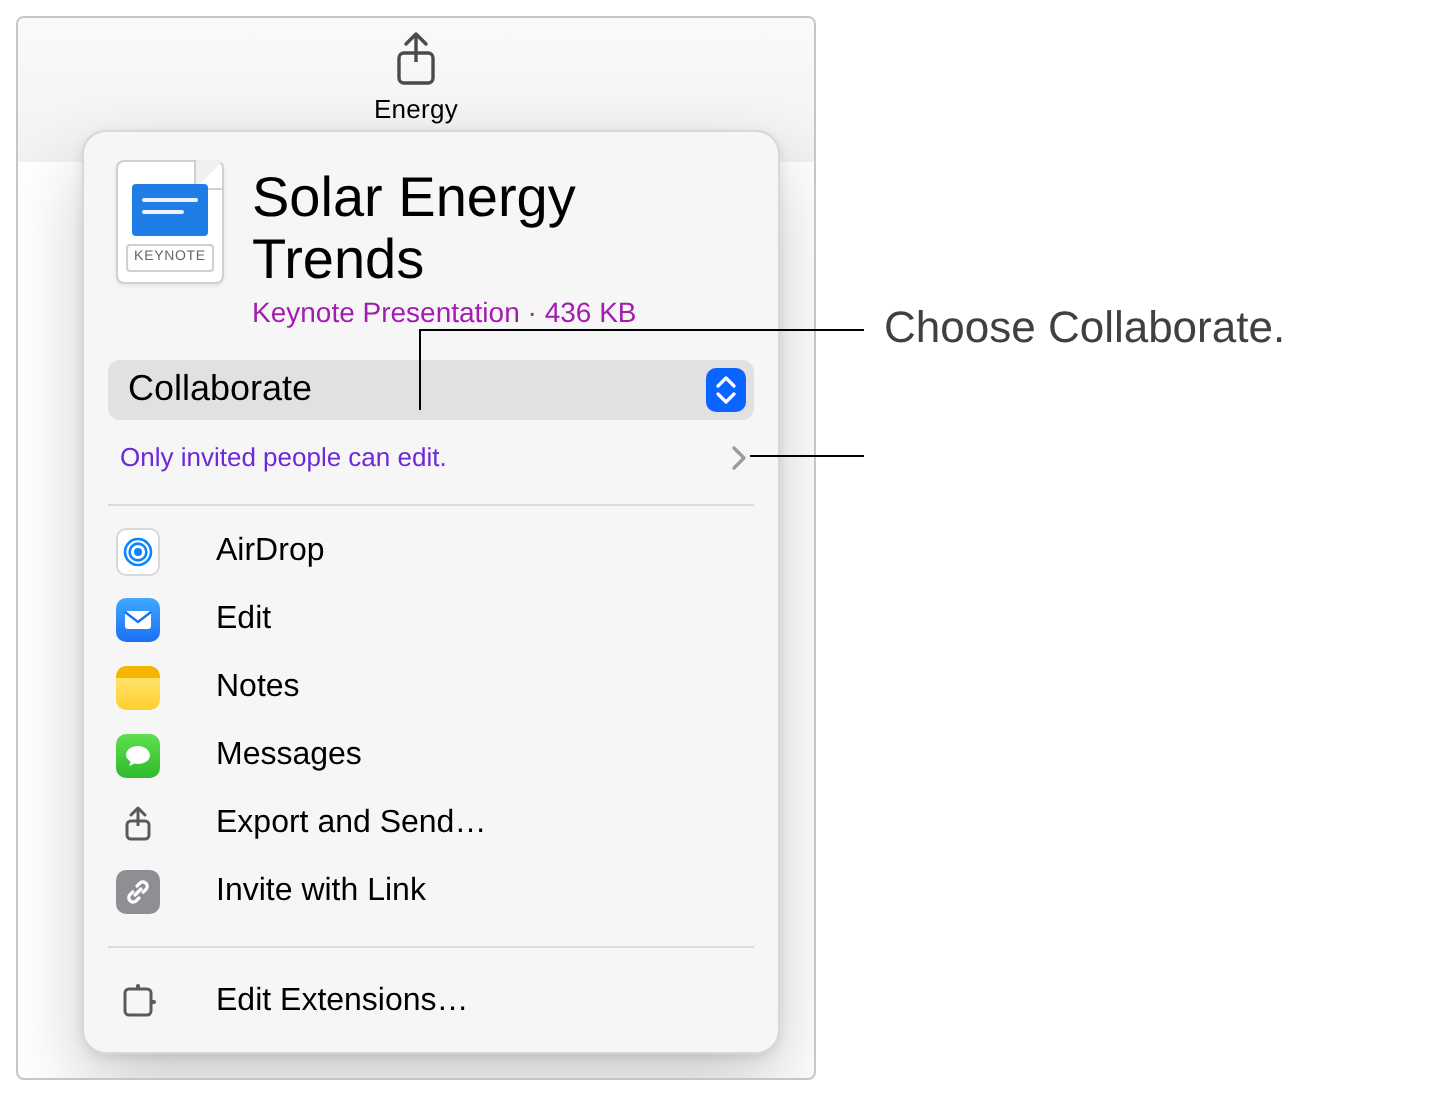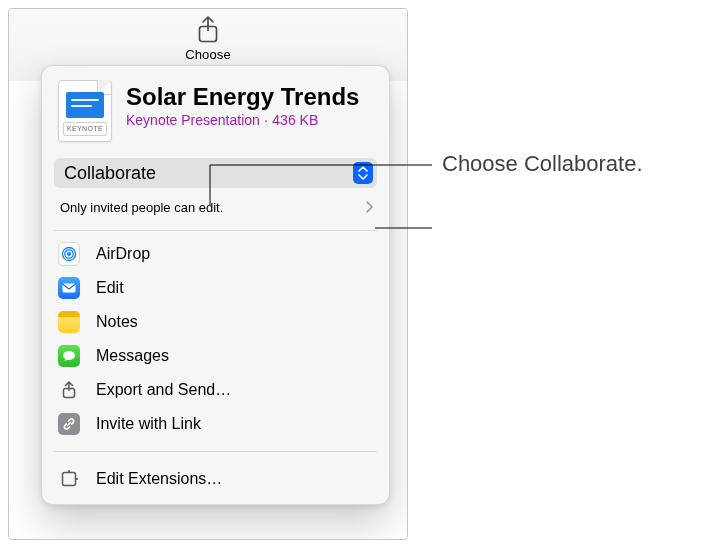--- a/index.html
+++ b/index.html
@@ -124,22 +124,22 @@
     border-radius: 2px;
     font-size: 7px;
     letter-spacing: .05em;
     color: #666;
     text-align: center;
     line-height: 12px;
   }
 
   .doc-info { flex: 1 1 auto; padding-top: 4px; }
   .doc-title {
-    font-size: 24px;
-    font-weight: 700;
+    font-size: 28px;
+    font-weight: 400;
     color: #000;
     line-height: 1.1;
   }
   .doc-meta {
     font-size: 14px;
     color: #a21caf;
     margin-top: 2px;
   }
 
   .mode-row {
@@ -173,39 +173,39 @@
   }
   .stepper svg { display: block; }
 
   .permissions-row {
     margin: 6px 12px 0 12px;
     height: 26px;
     display: flex;
     align-items: center;
     justify-content: space-between;
     font-size: 13px;
-    color: #000000;
+    color: #6d28d9;
     padding: 0 4px 0 6px;
   }
 
   .divider {
     height: 1px;
     background: #dcdcdc;
     margin: 10px 12px 6px 12px;
   }
 
   .share-list {
     list-style: none;
     margin: 0;
     padding: 0 8px;
   }
   .share-item {
     display: flex;
     align-items: center;
-    gap: 16px;
+    gap: 28px;
     height: 34px;
     padding: 0 8px;
     border-radius: 6px;
     font-size: 16px;
     color: #000;
     text-align: center;
   }
   .share-item .ic {
     width: 22px;
     height: 22px;
@@ -248,21 +248,21 @@
 
   <div class="frame">
 
     <div class="toolbar">
       <div class="share-btn">
         <svg width="28" height="30" viewBox="0 0 28 30">
           <rect x="5.5" y="11.5" width="17" height="15" rx="2.5" ry="2.5" fill="none" stroke="#4a4a4a" stroke-width="1.7"></rect>
           <line x1="14" y1="2" x2="14" y2="16" stroke="#4a4a4a" stroke-width="1.7"></line>
           <polyline points="9,7 14,2 19,7" fill="none" stroke="#4a4a4a" stroke-width="1.7" stroke-linecap="round" stroke-linejoin="round"></polyline>
         </svg>
-        <div class="share-caption">Choose</div>
+        <div class="share-caption">Energy</div>
       </div>
     </div>
 
     <div class="popover">
 
       <div class="document-header">
         <div class="doc-icon">
           <div class="page"></div>
           <div class="thumb"></div>
           <div class="tag">KEYNOTE</div>

